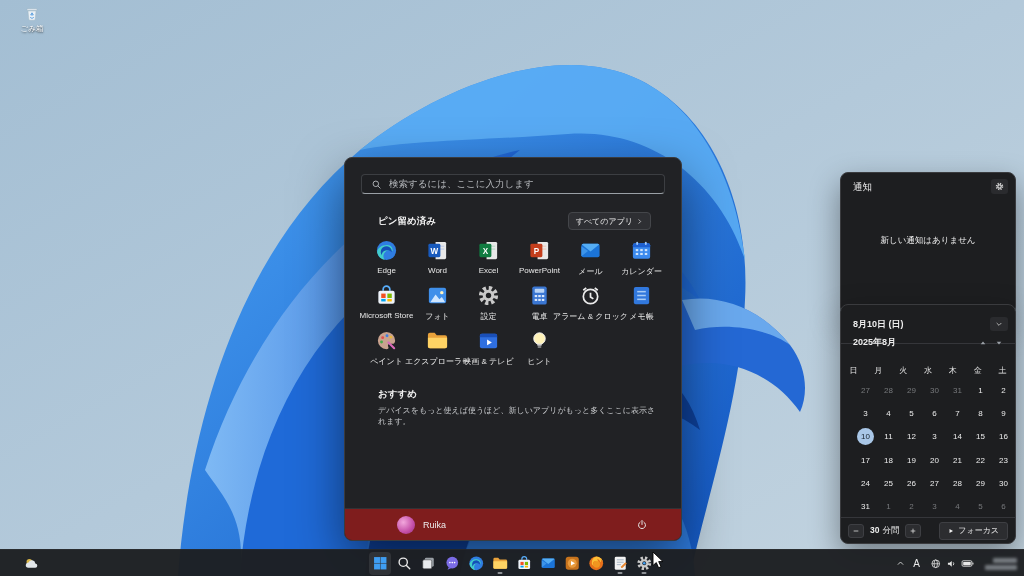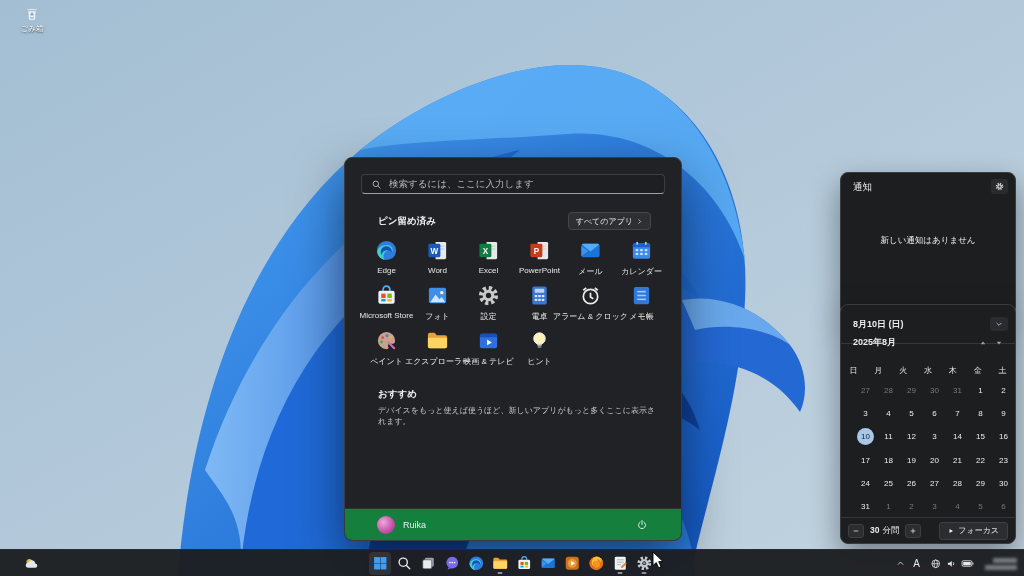--- a/index.html
+++ b/index.html
@@ -26,22 +26,22 @@
   .sm-pinned-title, .sm-rec-title { font-weight:bold; font-size:9.5px; color:#f2f2f2; }
   .all-apps-btn { display:flex; align-items:center; gap:3px; background:#2e2f33; border:1px solid #44464a;
     border-radius:4px; padding:2.5px 7px; font-size:8px; color:#e9e9e9; cursor:default; }
   .all-apps-btn .chev { width:7px; height:7px; }
   .app-grid { position:absolute; left:16px; top:77px; display:grid; grid-template-columns:repeat(6,51px); grid-auto-rows:45px; }
   .app-tile { display:flex; flex-direction:column; align-items:center; padding-top:4px; border-radius:4px; }
   .app-icon { width:23px; height:23px; }
   .app-label { margin-top:4px; font-size:8px; color:#e8e8e8; white-space:nowrap; }
   .sm-rec-title { position:absolute; top:230px; left:33px; }
   .sm-rec-text { position:absolute; top:247px; left:33px; right:20px; font-size:8px; color:#c7c9cc; }
-  .sm-footer { position:absolute; left:0; right:0; bottom:0; height:32px; background:#15803d; border-top:1px solid #313236;
-    display:flex; align-items:center; }
+  .sm-footer { position:absolute; left:0; right:0; bottom:0; height:32px; background:#7f1d1d; border-top:1px solid #313236;
+    display:flex; align-items:center;padding-left:20px; }
   .user-chip { display:flex; align-items:center; gap:8px; margin-left:32px; }
   .avatar { width:18px; height:18px; border-radius:50%;
     background:radial-gradient(circle at 35% 35%, #f2a7dc, #c44ea8 60%, #8e2f7c); }
   .user-name { font-size:9px; color:#ececec; }
   .power-btn { position:absolute; right:28px; top:50%; transform:translateY(-50%); width:22px; height:22px;
     display:flex; align-items:center; justify-content:center; border-radius:4px; color:#e4e4e4; }
   .power-btn .p-ic { width:12px; height:12px; }
 
   
   .panel { position:absolute; left:840px; width:176px; background:#1d1e20; border:1px solid #3a3b3e;

